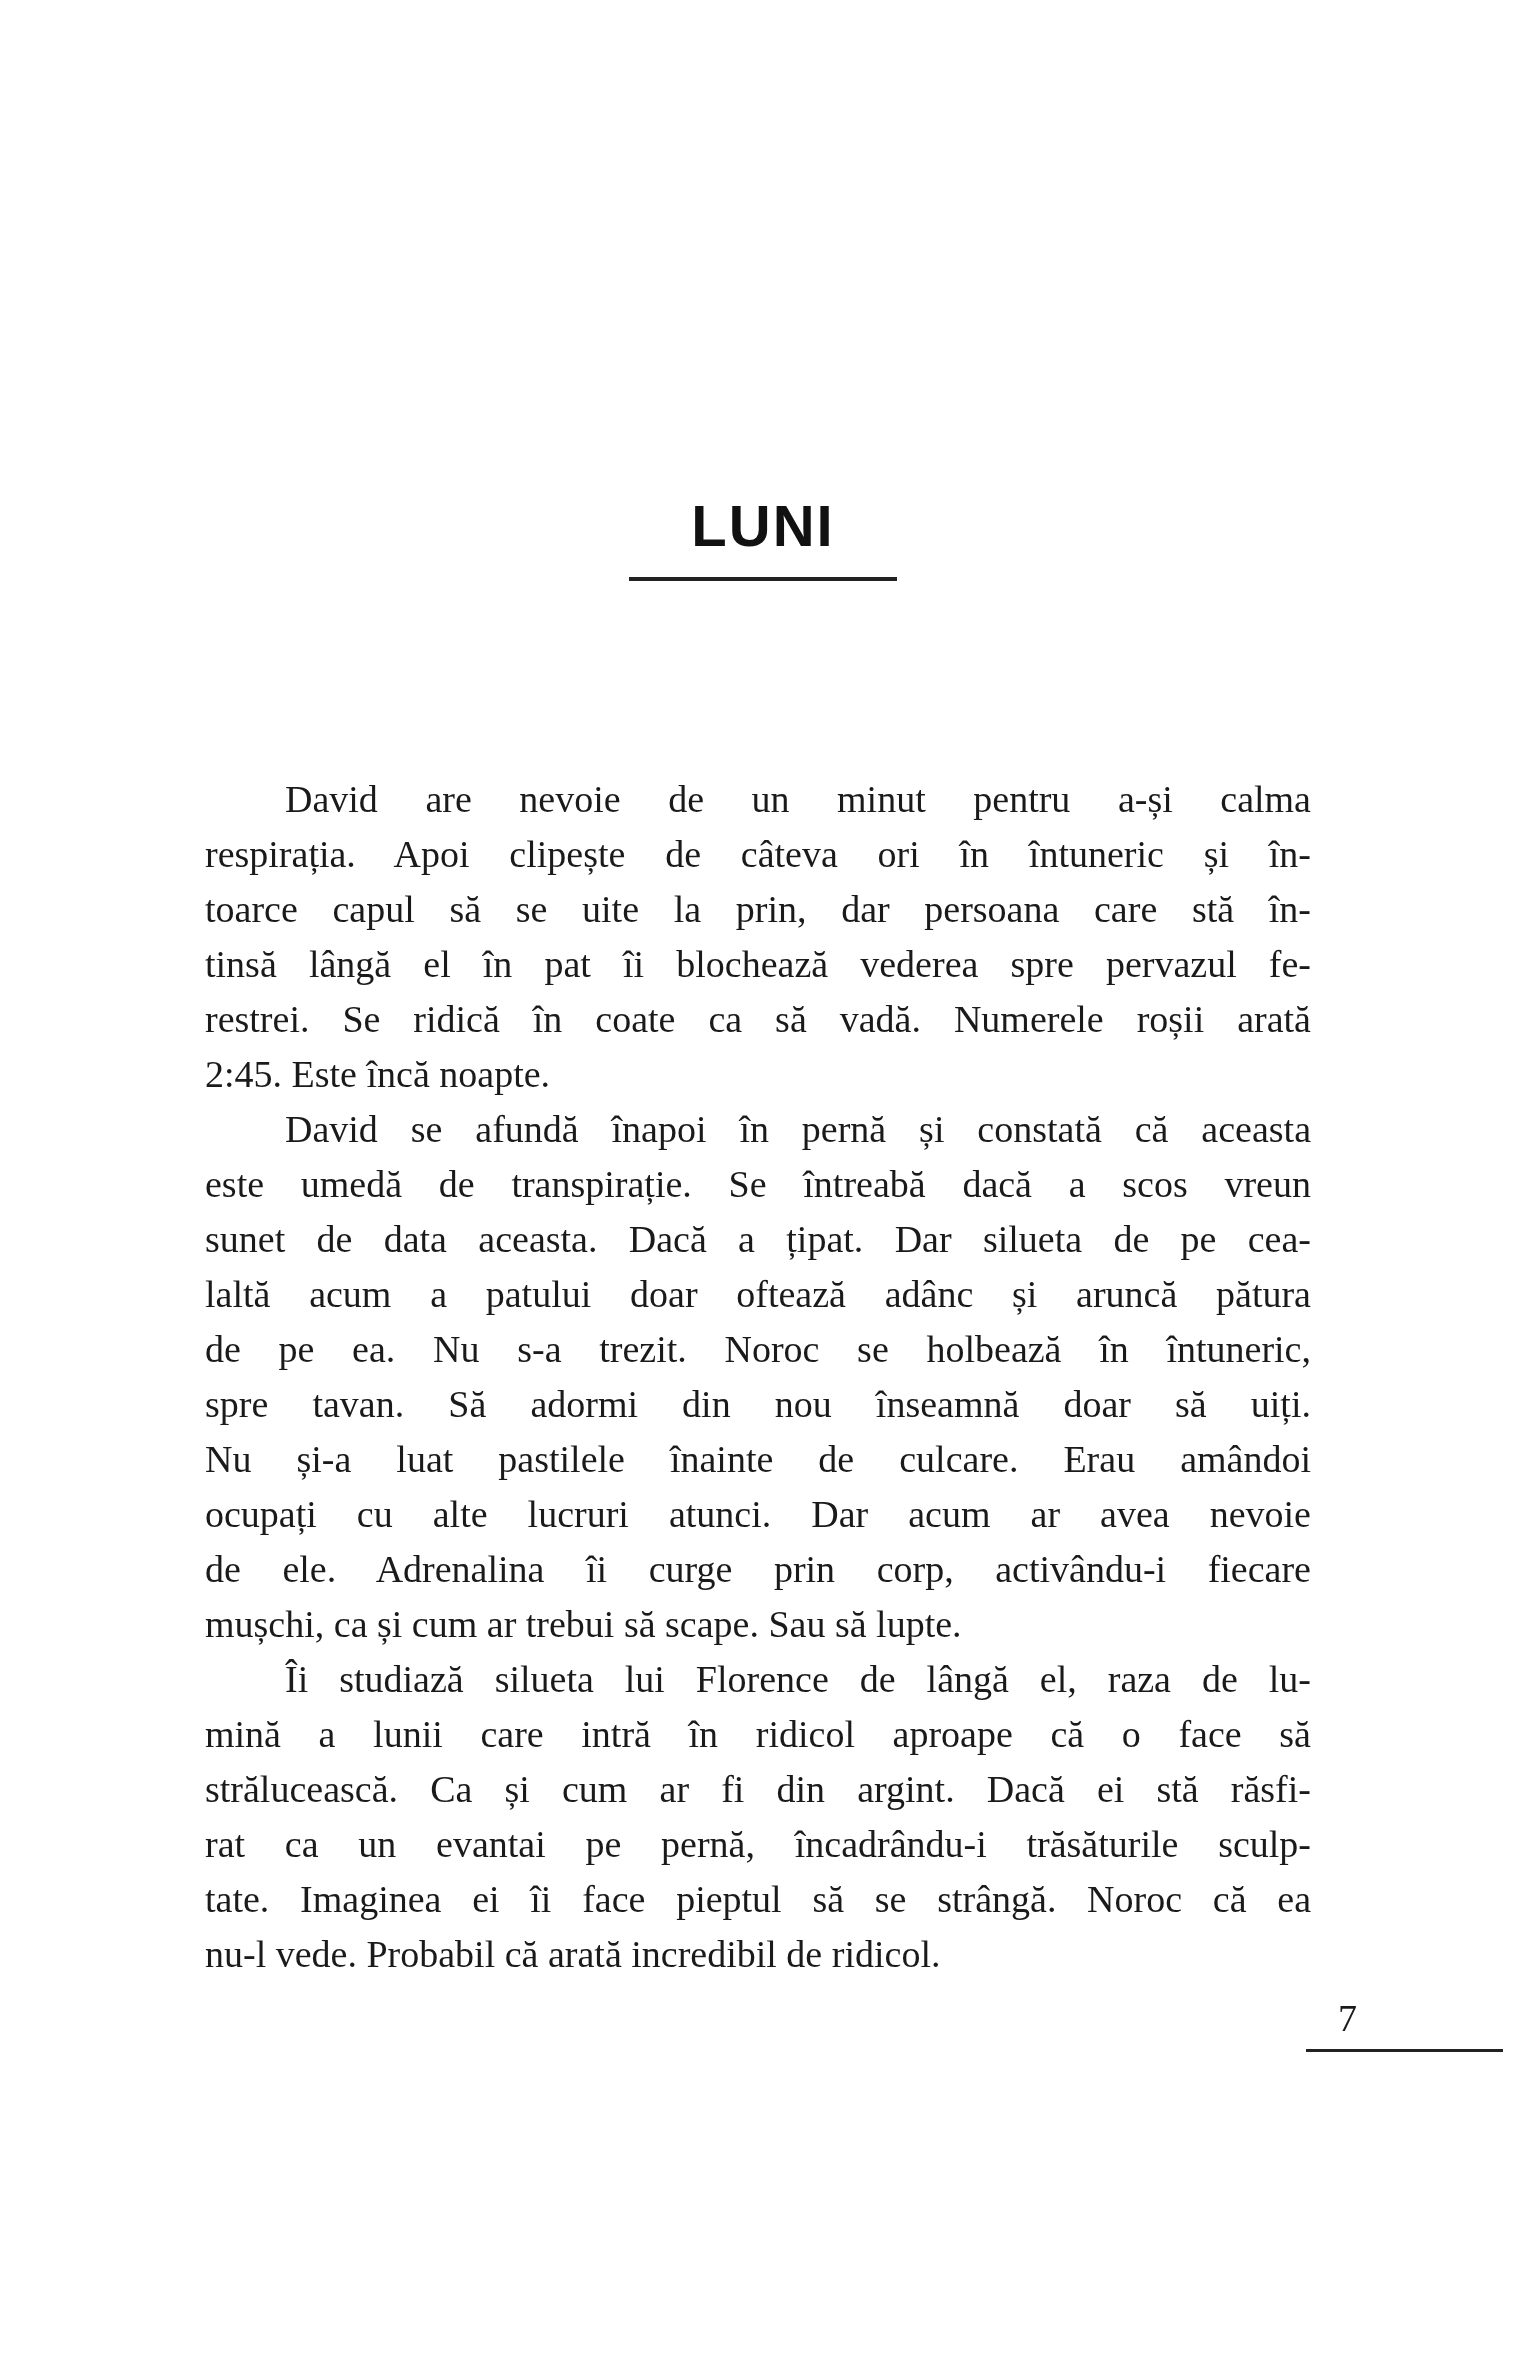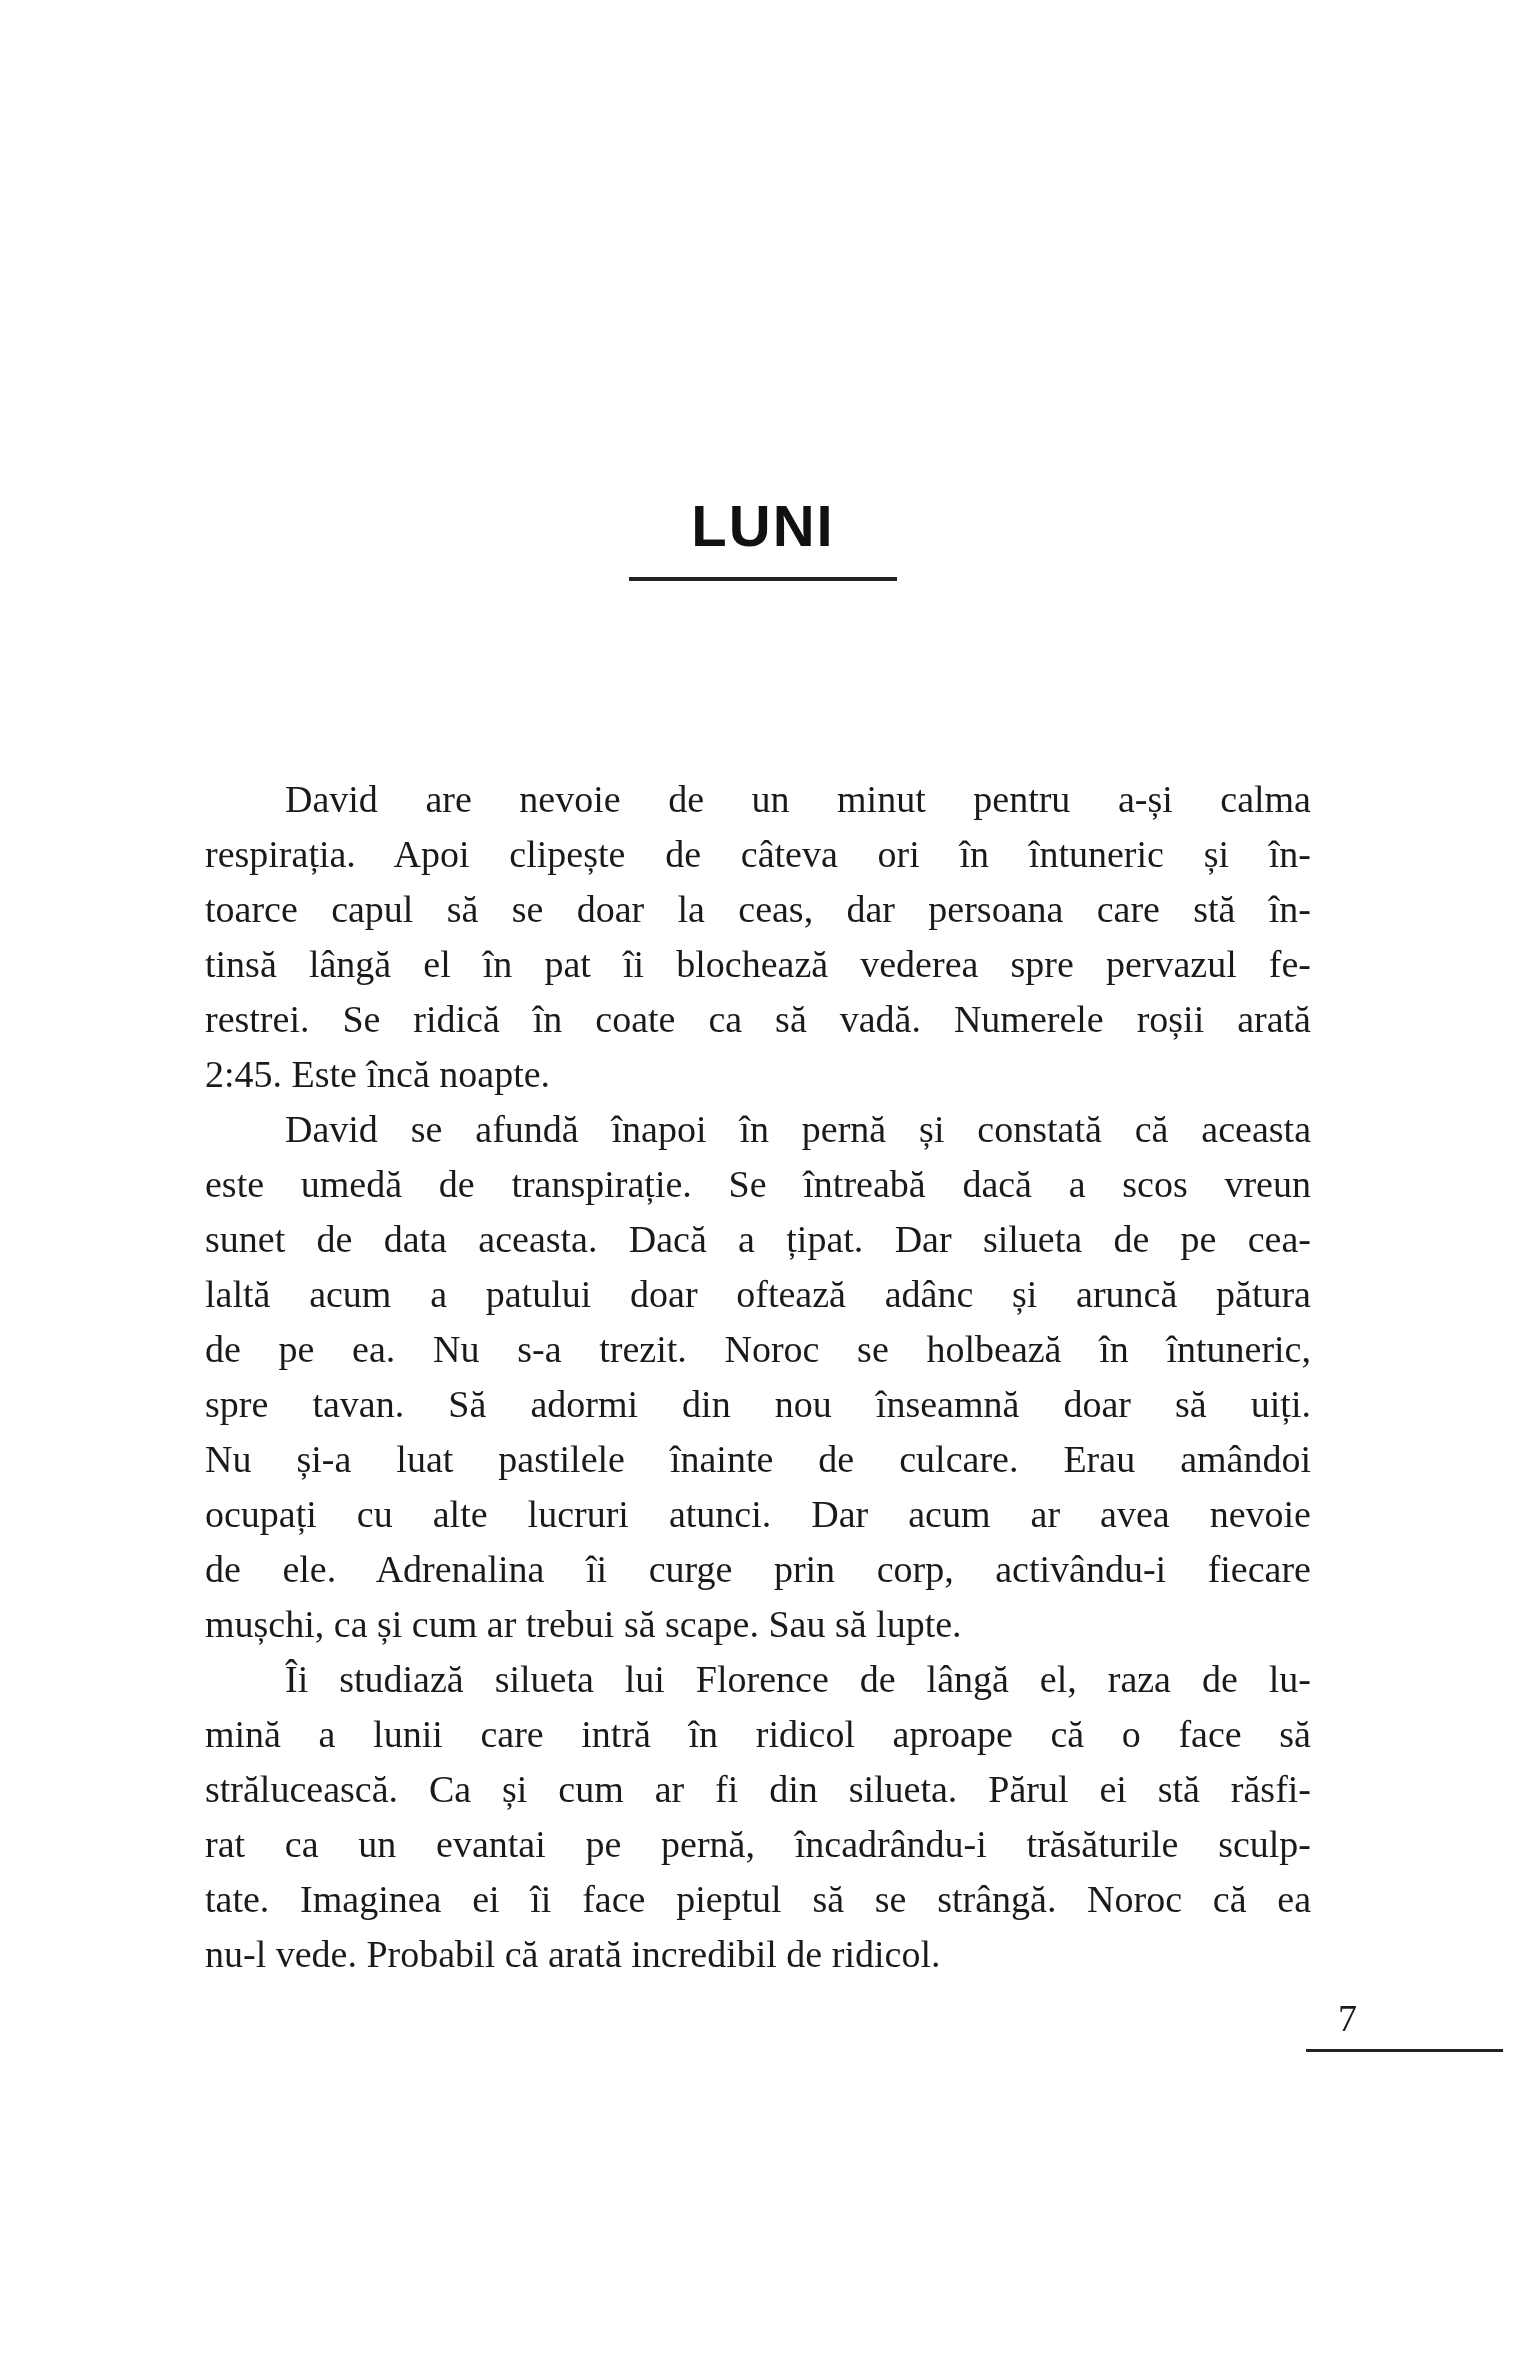--- a/index.html
+++ b/index.html
@@ -76,41 +76,41 @@
 
   <div class="chapter-heading">
     <div class="chapter-title">LUNI</div>
     <div class="title-rule" style="background: rgb(34, 34, 34);"></div>
   </div>
 
   <div class="text-block" id="text-block">
       <div class="paragraph">
         <div class="line first">David are nevoie de un minut pentru a-și calma</div>
         <div class="line">respirația. Apoi clipește de câteva ori în întuneric și în-</div>
-        <div class="line">toarce capul să se doar la ceas, dar persoana care stă în-</div>
+        <div class="line">toarce capul să se uite la prin, dar persoana care stă în-</div>
         <div class="line">tinsă lângă el în pat îi blochează vederea spre pervazul fe-</div>
         <div class="line">restrei. Se ridică în coate ca să vadă. Numerele roșii arată</div>
         <div class="line last">2:45. Este încă noapte.</div>
       </div>
       <div class="paragraph">
         <div class="line first">David se afundă înapoi în pernă și constată că aceasta</div>
         <div class="line">este umedă de transpirație. Se întreabă dacă a scos vreun</div>
         <div class="line">sunet de data aceasta. Dacă a țipat. Dar silueta de pe cea-</div>
         <div class="line">laltă acum a patului doar oftează adânc și aruncă pătura</div>
         <div class="line">de pe ea. Nu s-a trezit. Noroc se holbează în întuneric,</div>
         <div class="line">spre tavan. Să adormi din nou înseamnă doar să uiți.</div>
         <div class="line">Nu și-a luat pastilele înainte de culcare. Erau amândoi</div>
         <div class="line">ocupați cu alte lucruri atunci. Dar acum ar avea nevoie</div>
         <div class="line">de ele. Adrenalina îi curge prin corp, activându-i fiecare</div>
         <div class="line last">mușchi, ca și cum ar trebui să scape. Sau să lupte.</div>
       </div>
       <div class="paragraph">
         <div class="line first">Îi studiază silueta lui Florence de lângă el, raza de lu-</div>
         <div class="line">mină a lunii care intră în ridicol aproape că o face să</div>
-        <div class="line">strălucească. Ca și cum ar fi din silueta. Părul ei stă răsfi-</div>
+        <div class="line">strălucească. Ca și cum ar fi din argint. Dacă ei stă răsfi-</div>
         <div class="line">rat ca un evantai pe pernă, încadrându-i trăsăturile sculp-</div>
         <div class="line">tate. Imaginea ei îi face pieptul să se strângă. Noroc că ea</div>
         <div class="line last">nu-l vede. Probabil că arată incredibil de ridicol.</div>
       </div>
     </div>
 
   <div class="footer">
     <div class="page-number">7</div>
     <div class="footer-rule" style="background: rgb(34, 34, 34);"></div>
   </div>

